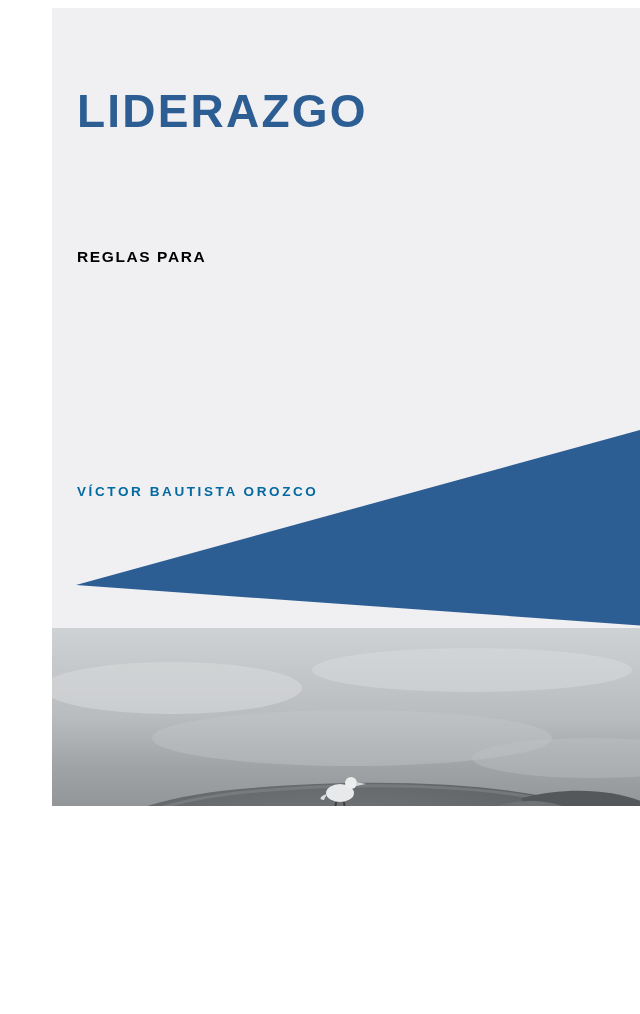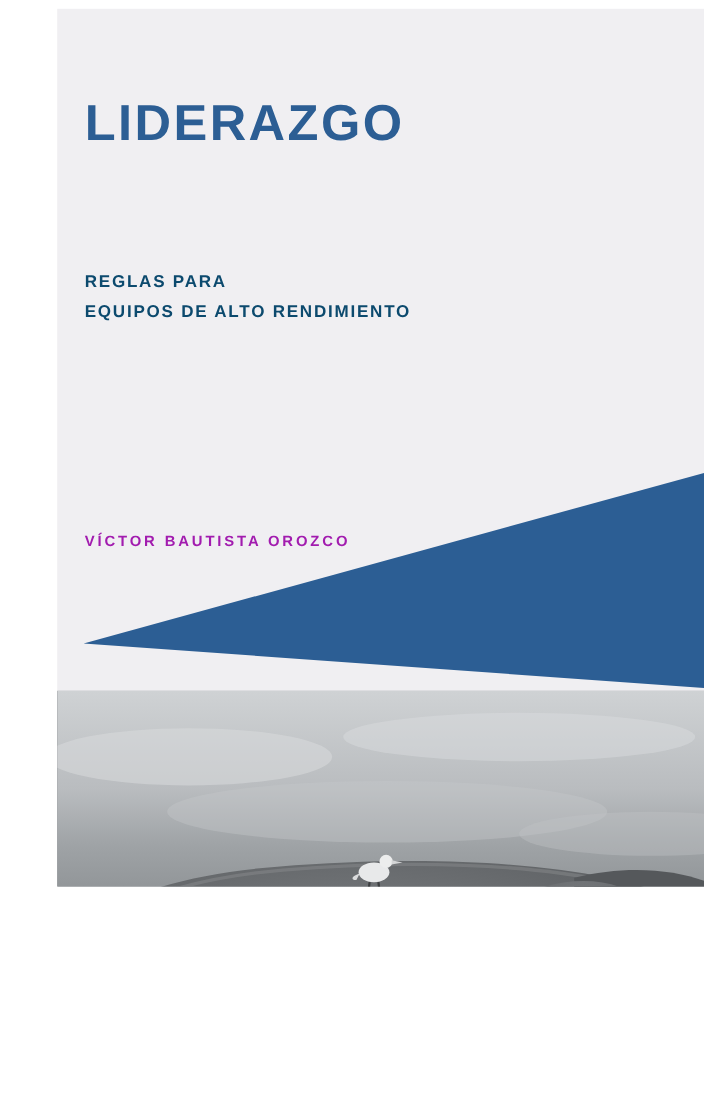--- a/index.html
+++ b/index.html
@@ -64,34 +64,34 @@
   .subtitle-block {
     position: absolute;
     left: 33px;
     top: 243px;
     width: 560px;
   }
   .subtitle-line {
     font-size: 15.5px;
     font-weight: bold;
     letter-spacing: 1.6px;
-    color: #0c4a6e;
+    color: #000000;
     line-height: 1.75;
     margin: 0;
     text-transform: uppercase;
   }
 
   .author {
     position: absolute;
     left: 33px;
     top: 484px;
     font-size: 13.5px;
     font-weight: bold;
     letter-spacing: 2.6px;
-    color: #a21caf;
+    color: #0369a1;
     text-transform: uppercase;
   }
 
   
   .photo {
     position: absolute;
     left: 8px;
     top: 628px;
     width: 624px;
     height: 378px;
@@ -112,21 +112,20 @@
       <polygon points="624,0 624,208 24,165" fill="#2c5e94"></polygon>
     </svg>
   </div>
 
   <div class="title-block">
     <p class="title-line">LIDERAZGO</p>
   </div>
 
   <div class="subtitle-block">
     <p class="subtitle-line">REGLAS PARA</p>
-    <p class="subtitle-line">EQUIPOS DE ALTO RENDIMIENTO</p>
   </div>
 
   <div class="author">VÍCTOR BAUTISTA OROZCO</div>
 
   <div class="photo">
     <svg width="624" height="378" viewBox="0 0 624 378" xmlns="http://www.w3.org/2000/svg">
       <defs>
         <linearGradient id="skyGrad" x1="0" y1="0" x2="0" y2="1">
           <stop offset="0%" stop-color="#cfd2d4"></stop>
           <stop offset="45%" stop-color="#b9bcbf"></stop>

